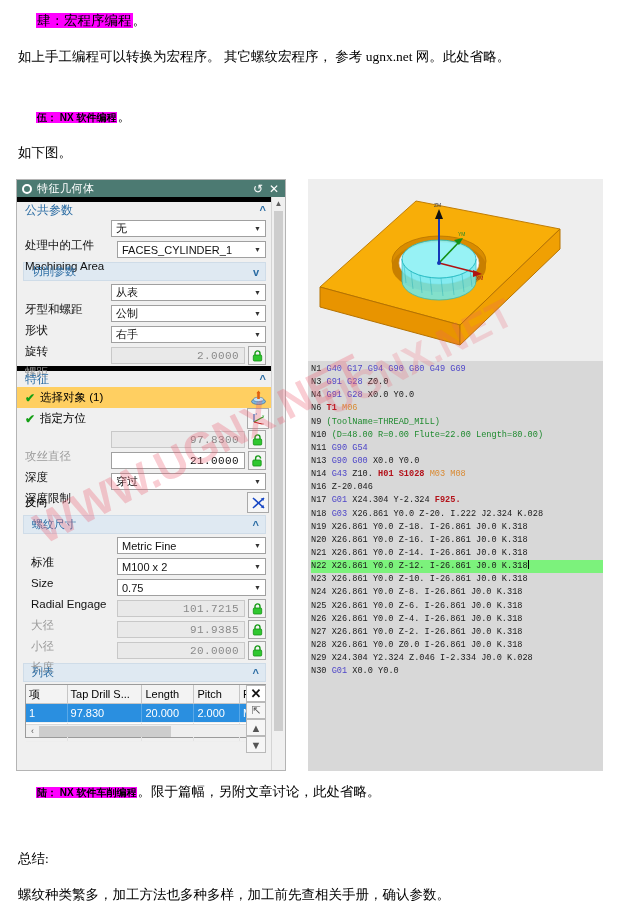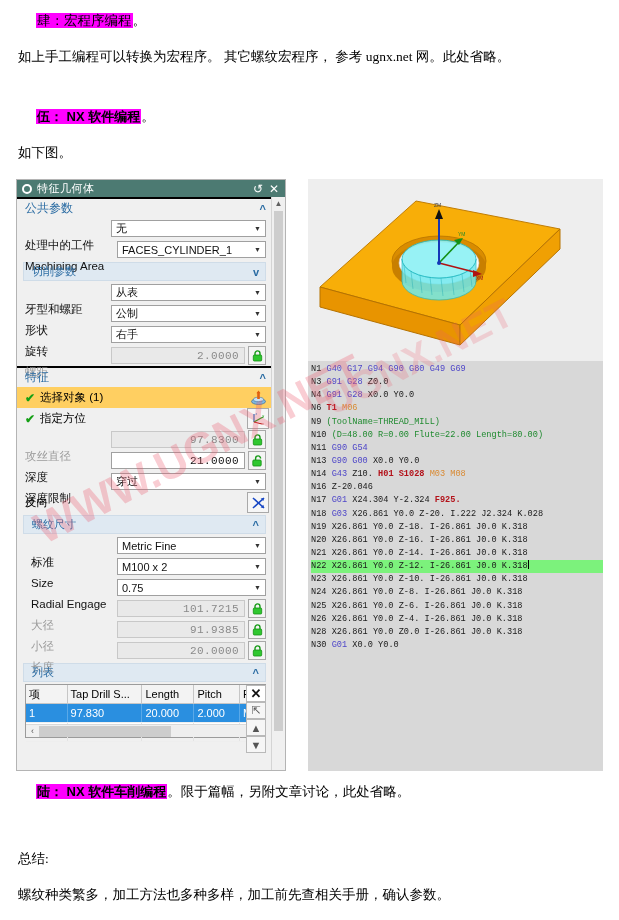--- a/index.html
+++ b/index.html
@@ -9,21 +9,21 @@
     font-family:"Liberation Serif", serif;
     color:#000;
     overflow:hidden;
     position:relative;
   }
   .doc{position:relative;width:619px;height:920px;}
 
   
   .para{font-family:"Liberation Serif", serif;font-size:13.5px;color:#000;white-space:nowrap;}
   .hl{background:#ff00ff;color:#000;padding:0 1px;}
-  .hl-mono{font-family:"Liberation Sans", sans-serif;font-weight:bold;font-size:13px;}
+  .hl-mono{font-family:"Liberation Sans", sans-serif;font-weight:bold;font-size:10px;}
 
   .t-head1{position:absolute;left:36px;top:12px;}
   .t-body1{position:absolute;left:18px;top:48px;}
   .t-head2{position:absolute;left:36px;top:108px;}
   .t-body2{position:absolute;left:18px;top:144px;}
   .t-head3{position:absolute;left:36px;top:783px;}
   .t-body3{position:absolute;left:18px;top:850px;}
   .t-body4{position:absolute;left:18px;top:886px;}
 
   
@@ -47,21 +47,21 @@
   .dlg-scroll{position:absolute;right:0;top:0;width:13px;height:573px;background:#f0f0f0;
               border-left:1px solid #d4d4d4;}
   .dlg-scroll .arr{height:13px;text-align:center;font-size:8px;line-height:13px;color:#606060;}
   .dlg-scroll .thumb{position:absolute;left:2px;top:14px;width:9px;height:520px;background:#cdcdcd;}
   .dlg-content{position:absolute;left:0;top:0;right:13px;bottom:0;padding:0 0 0 0;}
 
   
   .grp{display:flex;align-items:center;justify-content:space-between;height:21px;
        padding:0 6px 0 8px;font-family:"Liberation Sans",sans-serif;font-size:12px;
        color:#2b6ca3;box-sizing:border-box;}
-  .grp.lvl0{background:#f0f0f0;border-top:2px solid #000000;}
+  .grp.lvl0{background:#f0f0f0;border-top:5px solid #000000;}
   .grp.lvl1{background:#dfe9f2;margin:2px 6px 1px 6px;border:1px solid #cfdce8;height:19px;font-size:11px;}
   .chev{font-family:"Liberation Sans",sans-serif;font-size:11px;color:#2b6ca3;font-weight:bold;}
 
   .row{display:flex;align-items:center;height:21px;padding:0 6px 0 8px;box-sizing:border-box;
        font-family:"Liberation Sans",sans-serif;font-size:11.5px;color:#111;}
   .row.sub{padding-left:14px;align-items:center;}
   .lbl{flex:0 0 auto;width:86px;white-space:nowrap;overflow:hidden;margin-top:33px;}
   .lbl.wide{width:92px;}
   .lbl.dim{color:#9a9a9a;}
   .fld{flex:1 1 auto;height:17px;background:#fff;border:1px solid #a0a0a0;display:flex;
@@ -454,21 +454,23 @@
           <div class="ln"><span class="c-n">N17 </span><span class="c-g">G01 </span><span class="c-n">X24.304 Y-2.324 </span><span class="c-r">F925.</span></div>
           <div class="ln"><span class="c-n">N18 </span><span class="c-g">G03 </span><span class="c-n">X26.861 Y0.0 Z-20. I.222 J2.324 K.028</span></div>
           <div class="ln"><span class="c-n">N19 </span><span class="c-n">X26.861 Y0.0 Z-18. I-26.861 J0.0 K.318</span></div>
           <div class="ln"><span class="c-n">N20 </span><span class="c-n">X26.861 Y0.0 Z-16. I-26.861 J0.0 K.318</span></div>
           <div class="ln"><span class="c-n">N21 </span><span class="c-n">X26.861 Y0.0 Z-14. I-26.861 J0.0 K.318</span></div>
           <div class="ln hi"><span class="c-n">N22 </span><span class="c-n">X26.861 Y0.0 Z-12. I-26.861 J0.0 K.318</span><span class="caretbar"></span></div>
           <div class="ln"><span class="c-n">N23 </span><span class="c-n">X26.861 Y0.0 Z-10. I-26.861 J0.0 K.318</span></div>
           <div class="ln"><span class="c-n">N24 </span><span class="c-n">X26.861 Y0.0 Z-8. I-26.861 J0.0 K.318</span></div>
           <div class="ln"><span class="c-n">N25 </span><span class="c-n">X26.861 Y0.0 Z-6. I-26.861 J0.0 K.318</span></div>
           <div class="ln"><span class="c-n">N26 </span><span class="c-n">X26.861 Y0.0 Z-4. I-26.861 J0.0 K.318</span></div>
+          <div class="ln"><span class="c-n">N27 </span><span class="c-n">X26.861 Y0.0 Z-2. I-26.861 J0.0 K.318</span></div>
           <div class="ln"><span class="c-n">N28 </span><span class="c-n">X26.861 Y0.0 Z0.0 I-26.861 J0.0 K.318</span></div>
+          <div class="ln"><span class="c-n">N29 </span><span class="c-n">X24.304 Y2.324 Z.046 I-2.334 J0.0 K.028</span></div>
           <div class="ln"><span class="c-n">N30 </span><span class="c-g">G01 </span><span class="c-n">X0.0 Y0.0</span></div>
         </div>
     </div>
 
     <div class="wm">
       <span class="w1">WWW.UGNX.NET</span>
       <span class="w2">UGNX.NET</span>
     </div>
 
   </div>

